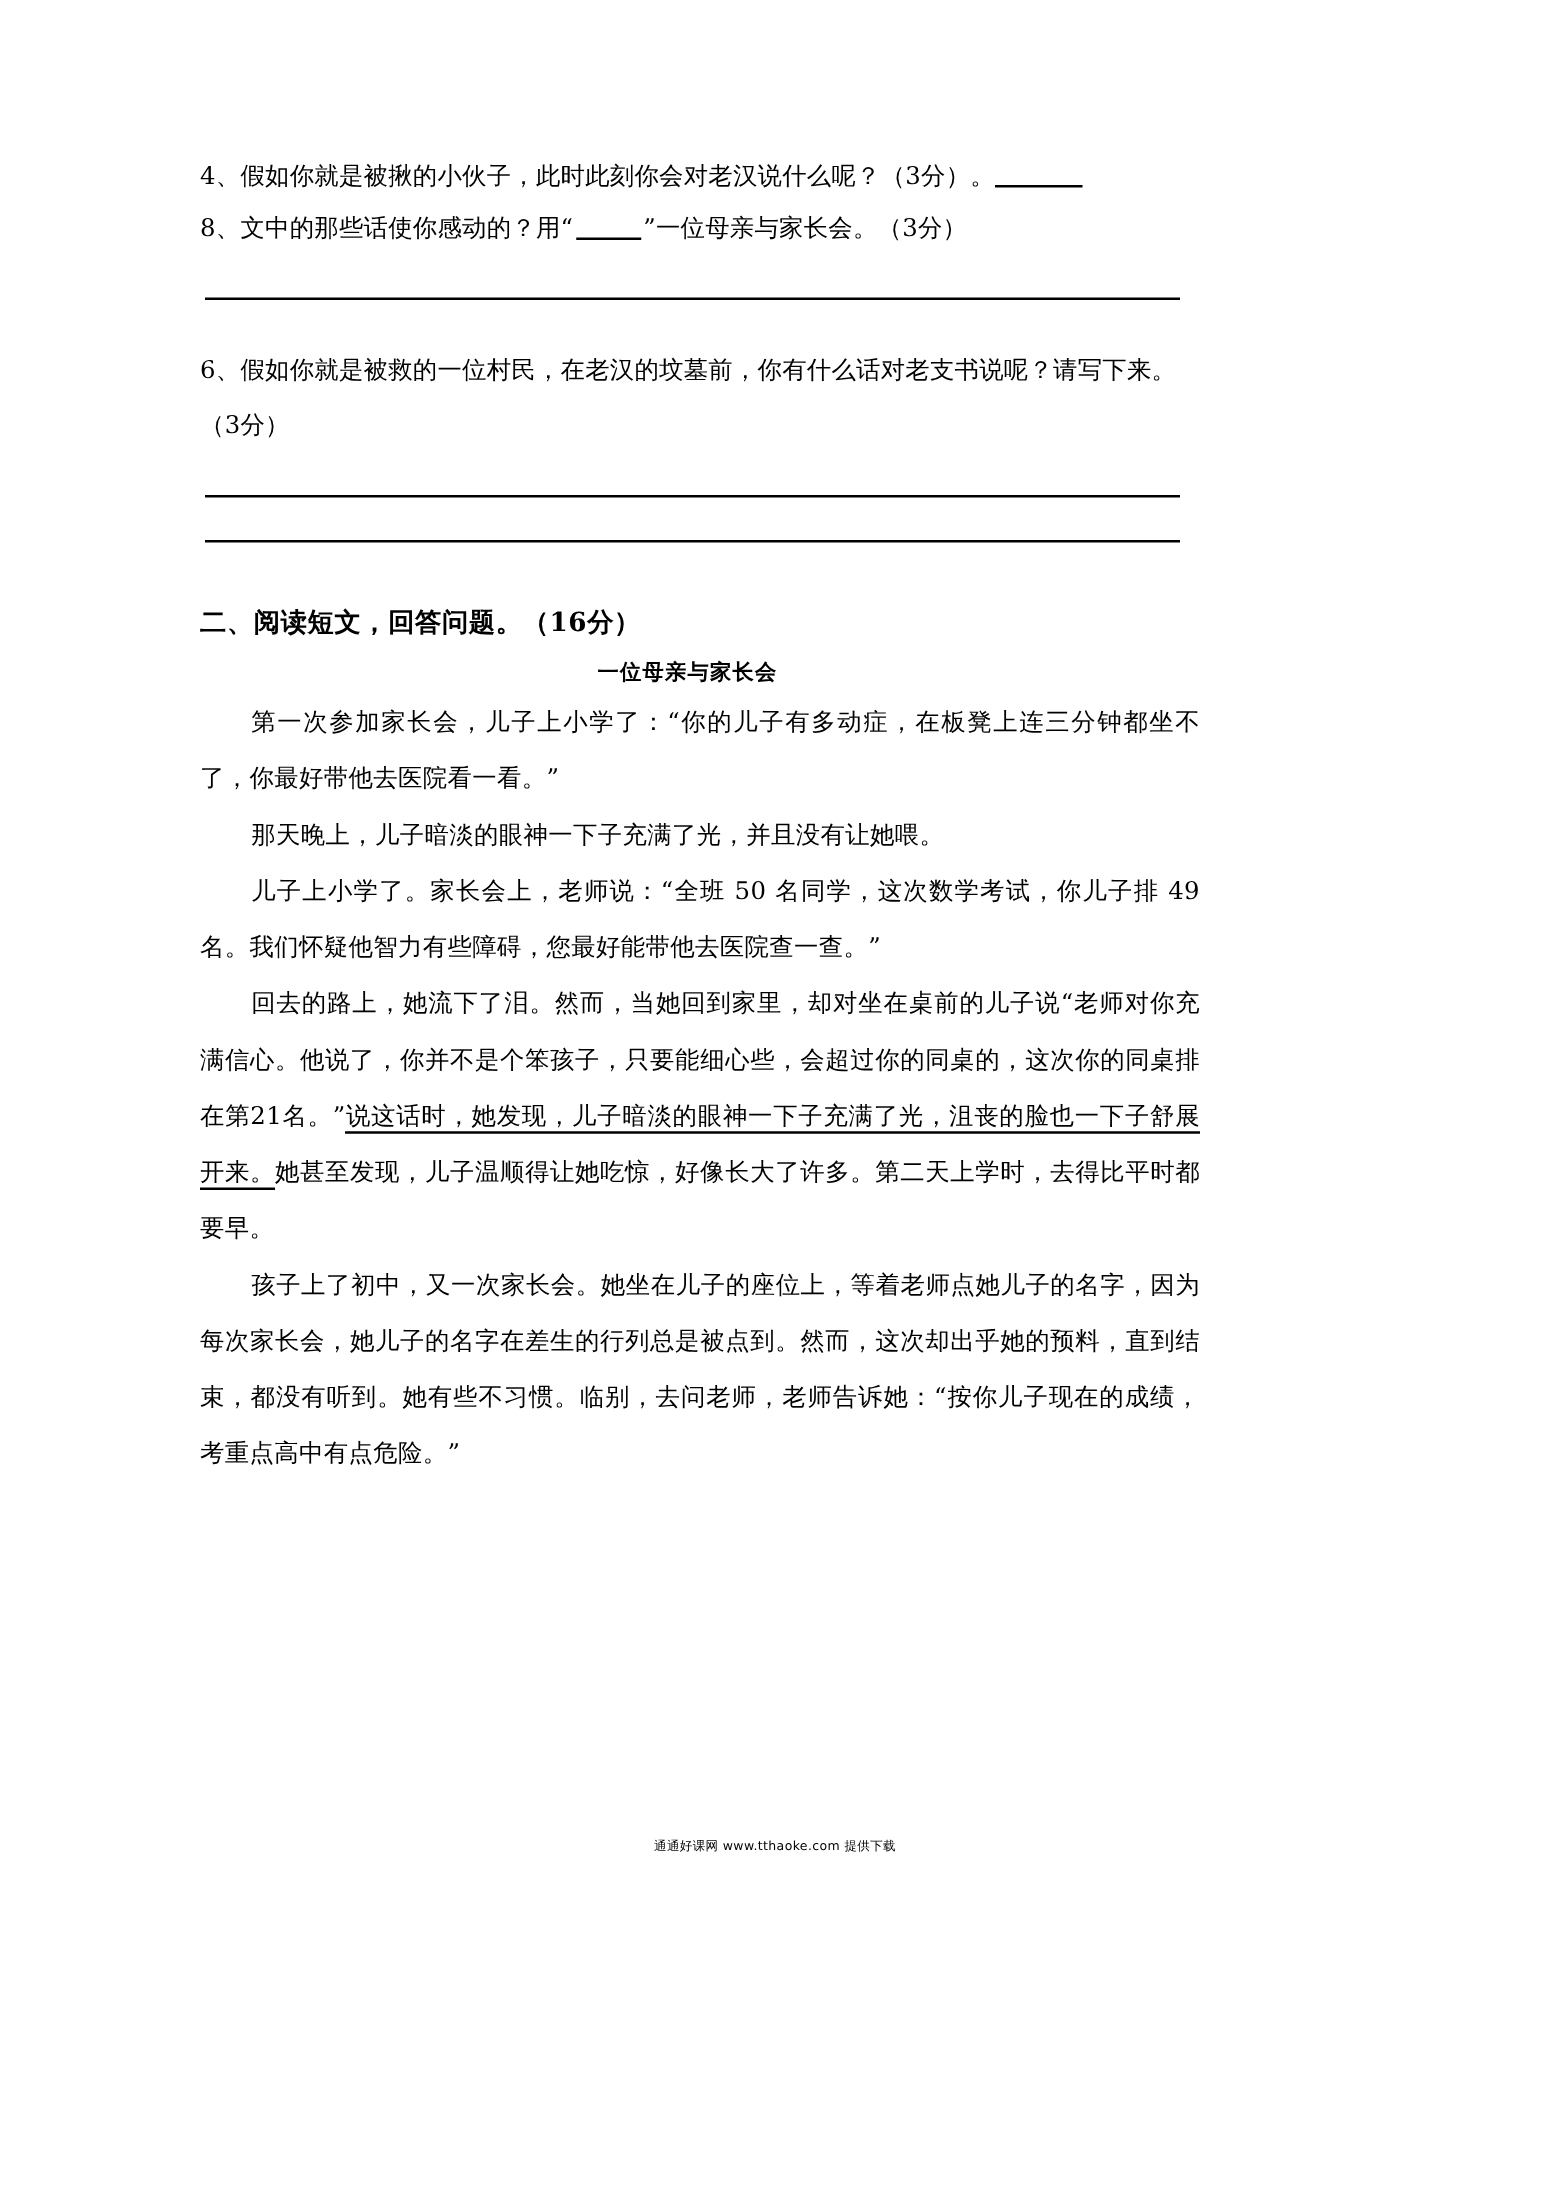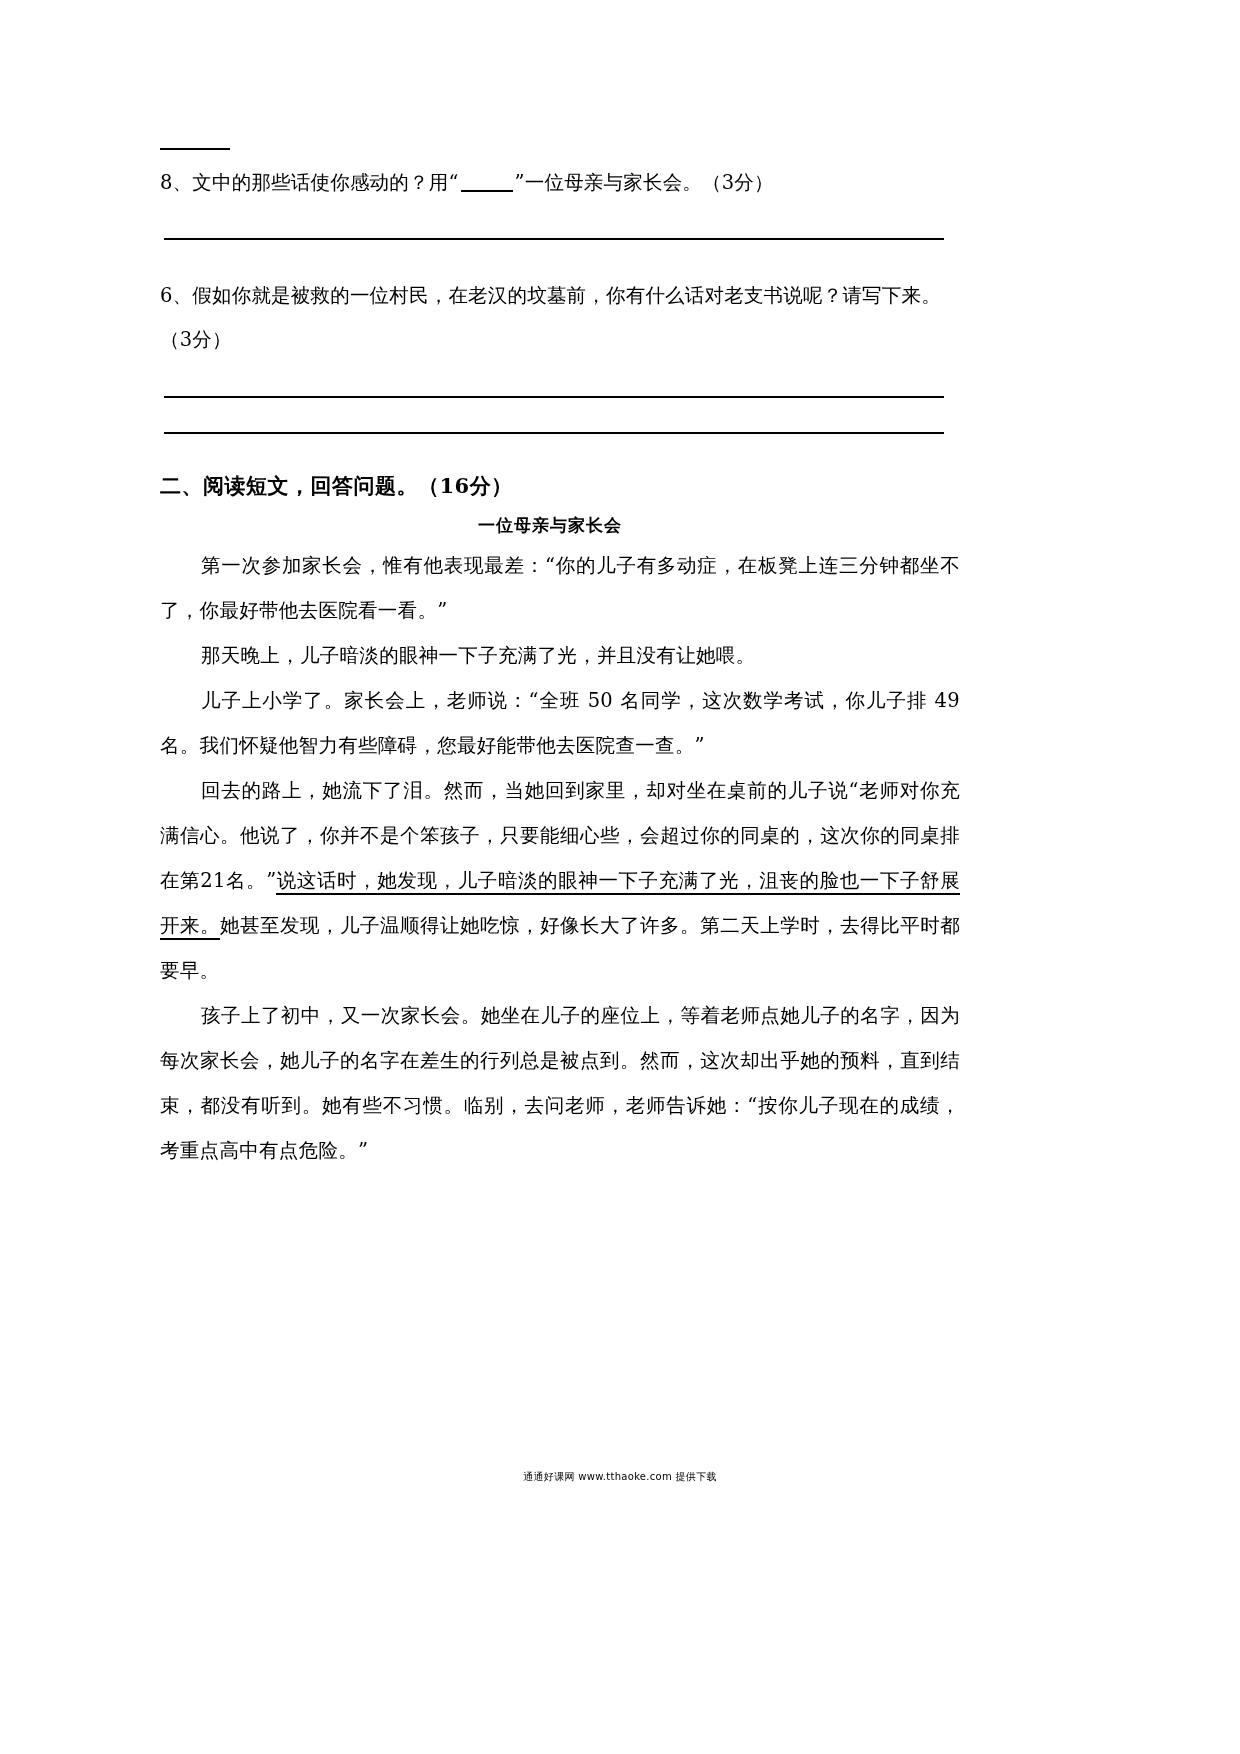--- a/index.html
+++ b/index.html
@@ -56,21 +56,21 @@
   .q6 {
     font-size: 19.5px;
     line-height: 44px;
     letter-spacing: 0.2px;
     width: 790px;
   }
   .section-title {
     font-size: 21px;
     font-weight: bold;
     letter-spacing: 0.5px;
-    margin-top: 4px;
+    margin-top: 16px;
   }
   .article-title {
     text-align: center;
     font-size: 17px;
     font-weight: bold;
     letter-spacing: 1px;
     margin: 14px 0 6px 0;
     padding-right: 20px;
   }
   p.para {
@@ -98,21 +98,21 @@
     letter-spacing: 0.3px;
   }
 </style>
 </head>
 <body>
 
 <div class="page">
   <div class="content">
 
     <div class="q-line">
-      <span class="inline-blank"></span>
+      <span>4、假如你就是被揪的小伙子，此时此刻你会对老汉说什么呢？（3分）。</span><span class="inline-blank"></span>
     </div>
 
     <div class="q-line">
       <span>8、文中的那些话使你感动的？用“</span><span class="inline-blank-sm"></span><span>”一位母亲与家长会。（3分）</span>
     </div>
 
     <div class="gap-md"></div>
     <div class="rule"></div>
     <div class="gap-md"></div>
 
@@ -121,21 +121,21 @@
     <div class="gap-md"></div>
     <div class="rule"></div>
     <div class="gap-md"></div>
     <div class="rule"></div>
     <div class="gap-md"></div>
 
     <div class="section-title">二、阅读短文，回答问题。（16分）</div>
 
     <div class="article-title">一位母亲与家长会</div>
 
-    <p class="para">第一次参加家长会，惟有他表现最差：“你的儿子有多动症，在板凳上连三分钟都坐不了，你最好带他去医院看一看。”</p>
+    <p class="para">第一次参加家长会，儿子上小学了：“你的儿子有多动症，在板凳上连三分钟都坐不了，你最好带他去医院看一看。”</p>
     <p class="para">那天晚上，儿子暗淡的眼神一下子充满了光，并且没有让她喂。</p>
     <p class="para">儿子上小学了。家长会上，老师说：“全班 50 名同学，这次数学考试，你儿子排 49 名。我们怀疑他智力有些障碍，您最好能带他去医院查一查。”</p>
     <p class="para"><span>回去的路上，她流下了泪。然而，当她回到家里，却对坐在桌前的儿子说“老师对你充满信心。他说了，你并不是个笨孩子，只要能细心些，会超过你的同桌的，这次你的同桌排在第21名。”</span><span class="u">说这话时，她发现，儿子暗淡的眼神一下子充满了光，沮丧的脸也一下子舒展开来。</span><span>她甚至发现，儿子温顺得让她吃惊，好像长大了许多。第二天上学时，去得比平时都要早。</span></p>
     <p class="para">孩子上了初中，又一次家长会。她坐在儿子的座位上，等着老师点她儿子的名字，因为每次家长会，她儿子的名字在差生的行列总是被点到。然而，这次却出乎她的预料，直到结束，都没有听到。她有些不习惯。临别，去问老师，老师告诉她：“按你儿子现在的成绩，考重点高中有点危险。”</p>
 
   </div>
 
   <div class="footer">通通好课网 www.tthaoke.com 提供下载</div>
 </div>
 

